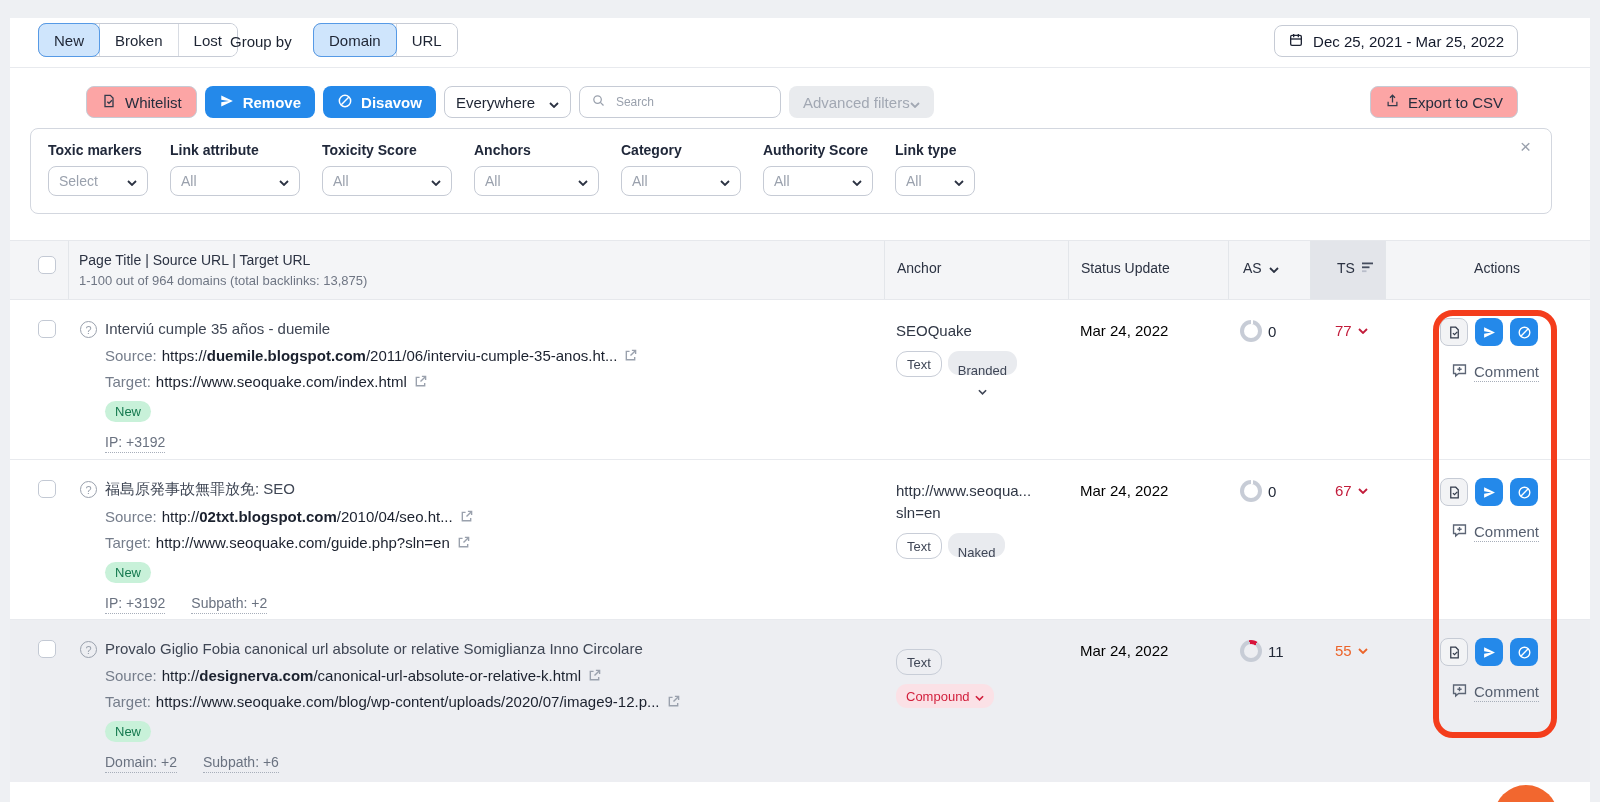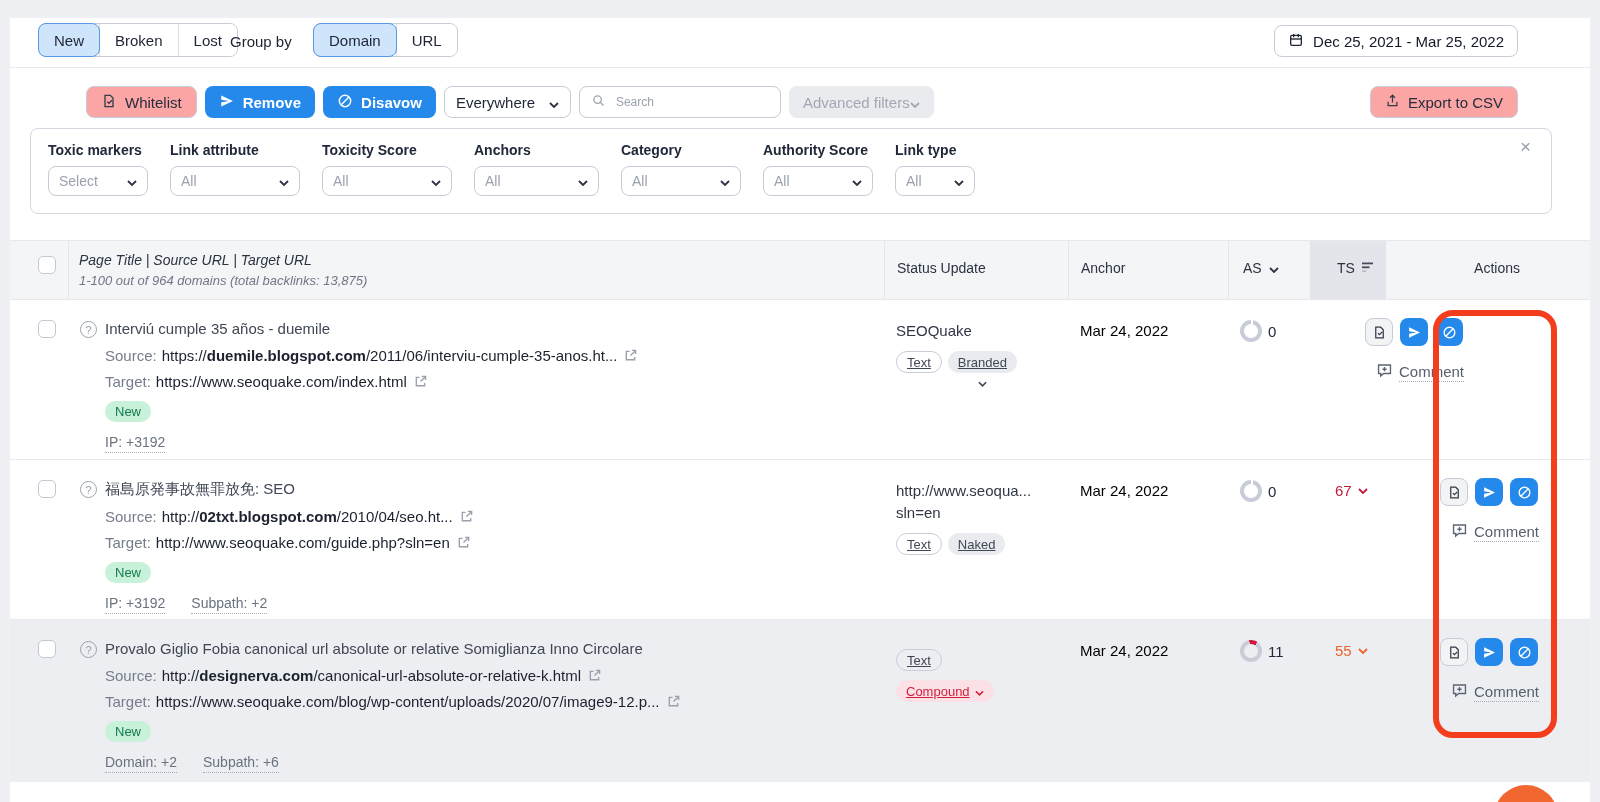--- a/index.html
+++ b/index.html
@@ -39,21 +39,21 @@
   .fclose { position: absolute; right: 20px; top: 8px; color: #9aa1ad; font-size: 19px; line-height: 1; cursor: pointer; }
 
   
   .cols { display: grid; grid-template-columns: 58px 816px 184px 160px 82px 75px 1fr; }
   .thead { position: absolute; left: 0; top: 222px; width: 1580px; height: 60px; background: #f4f5f7; border-top: 1px solid #e6e8ec; border-bottom: 1px solid #e6e8ec; }
   .th { border-left: 1px solid #e3e6ea; }
   .th:first-child { border-left: none; }
   .th--ts { background: #e3e5ea; }
   .cb { width: 18px; height: 18px; border: 1px solid #c3c9d4; border-radius: 5px; background: #fff; cursor: pointer; }
   .th-check .cb { margin: 15px 0 0 28px; }
-  .th-titles { padding: 11px 0 0 10px; font-style: italic; }
+  .th-titles { padding: 11px 0 0 10px; }
   .th-title { font-size: 14px; color: #2b3242; }
   .th-sub { font-size: 13px; color: #6f7684; margin-top: 5px; }
   .th-lbl { font-size: 14px; color: #2b3242; margin-top: 19px; display: flex; align-items: center; gap: 7px; }
   .th--anchor .th-lbl, .th--status .th-lbl { padding-left: 12px; }
   .th--as .th-lbl { padding-left: 14px; cursor: pointer; }
   .th--ts .th-lbl { padding-left: 26px; cursor: pointer; }
   .th--actions .th-lbl { justify-content: flex-end; padding-right: 70px; }
 
   .trow { position: absolute; left: 0; width: 1580px; border-bottom: 1px solid #e8eaee; background: #fff; }
   .trow--hl { background: #edeef2; border-bottom: none; }
@@ -65,21 +65,21 @@
   .rline .lab { color: #757d8b; margin-right: 5px; }
   .rline b { font-weight: bold; }
   .extlink { margin-left: 7px; display: inline-flex; cursor: pointer; }
   .badge { margin: 11px 0 0 25px; display: inline-block; background: #c8f1d9; color: #15794f; font-size: 13px; padding: 3px 10px; border-radius: 11px; }
   .meta { margin: 12px 0 0 25px; display: flex; gap: 26px; font-size: 14px; color: #6a7280; }
   .meta span { border-bottom: 1px dotted #a7aeba; padding-bottom: 2px; cursor: pointer; }
 
   .c-anchor { padding: 20px 12px 0 12px; font-size: 15px; color: #2f3644; }
   .c-anchor .aline { display: block; line-height: 22px; }
   .tagline { margin-top: 9px; display: flex; gap: 6px; }
-  .pill { height: 22px; padding: 4px 10px; border-radius: 11px; font-size: 13px; display: inline-flex; align-items: center; gap: 5px; text-decoration: underline; }
+  .pill { height: 22px; padding: 12px 10px; border-radius: 11px; font-size: 13px; display: inline-flex; align-items: center; gap: 5px; }
   .pill--outline { background: transparent; border: 1px solid #c8cdd7; color: #3f4656; }
   .pill--gray { background: #e9ebef; color: #3f4656; cursor: pointer; flex-direction: column; }
   .pill--pink { background: #fbe1e6; color: #d21f3c; cursor: pointer; }
 
   .c-status { padding: 22px 0 0 12px; color: #000000; font-size: 15px; }
   .c-as { padding: 20px 0 0 12px; display: flex; gap: 6px; align-items: flex-start; }
   .donut { width: 22px; height: 22px; border-radius: 50%; position: relative; background: conic-gradient(#fff 0deg 12deg, #c7ccd6 12deg 360deg); }
   .donut::after { content: ""; position: absolute; inset: 4px; border-radius: 50%; background: #fff; }
   .donut--val { background: conic-gradient(from 350deg, #d8133b 0deg 46deg, #c7ccd6 46deg 360deg); }
   .trow--hl .donut::after { background: #edeef2; }
@@ -243,25 +243,25 @@
   </div>
 
   <div class="thead cols">
     <div class="th th-check">
         <div class="cb"></div>
       </div>
     <div class="th th-titles">
       <div class="th-title">Page Title | Source URL | Target URL</div>
       <div class="th-sub">1-100 out of 964 domains (total backlinks: 13,875)</div>
     </div>
+    <div class="th th--anchor">
+        <div class="th-lbl">Anchor</div>
+      </div>
     <div class="th th--status">
         <div class="th-lbl">Status Update</div>
-      </div>
-    <div class="th th--anchor">
-        <div class="th-lbl">Anchor</div>
       </div>
     <div class="th th--as">
       <div class="th-lbl">
         <span>AS</span>
         <span><svg width="10" height="6" viewBox="0 0 10 6">
               <path d="M1 1l4 4 4-4" fill="none" stroke="#2b3242" stroke-width="1.8"></path>
             </svg></span>
       </div>
     </div>
     <div class="th th--ts">
@@ -323,20 +323,28 @@
                 <path d="M1 1l4 4 4-4" fill="none" stroke="#3f4656" stroke-width="1.8"></path>
               </svg></span>
         </span>
       </div>
     </div>
     <div class="c-status"><span>Mar 24, 2022</span></div>
     <div class="c-as">
       <span class="donut"></span>
       <span class="as-num">0</span>
     </div>
+    <div class="c-ts">
+      <span class="tsval ts--red">
+        <span>77</span>
+        <svg width="10" height="6" viewBox="0 0 10 6">
+            <path d="M1 1l4 4 4-4" fill="none" stroke="currentColor" stroke-width="1.8"></path>
+          </svg>
+      </span>
+    </div>
     <div class="c-actions">
       <div class="abtns">
         <button class="abtn abtn--light">
             <svg width="15" height="15" viewBox="0 0 24 24">
               <path fill="none" stroke="#333b4b" stroke-width="2" d="M6 3.5h8l4 4V20.5H6z"></path>
               <path fill="none" stroke="#333b4b" stroke-width="2" d="M9.5 13l2.5 2.5 4.5-4.5"></path>
             </svg>
           </button>
         <button class="abtn abtn--blue">
             <svg width="15" height="15" viewBox="0 0 24 24">

